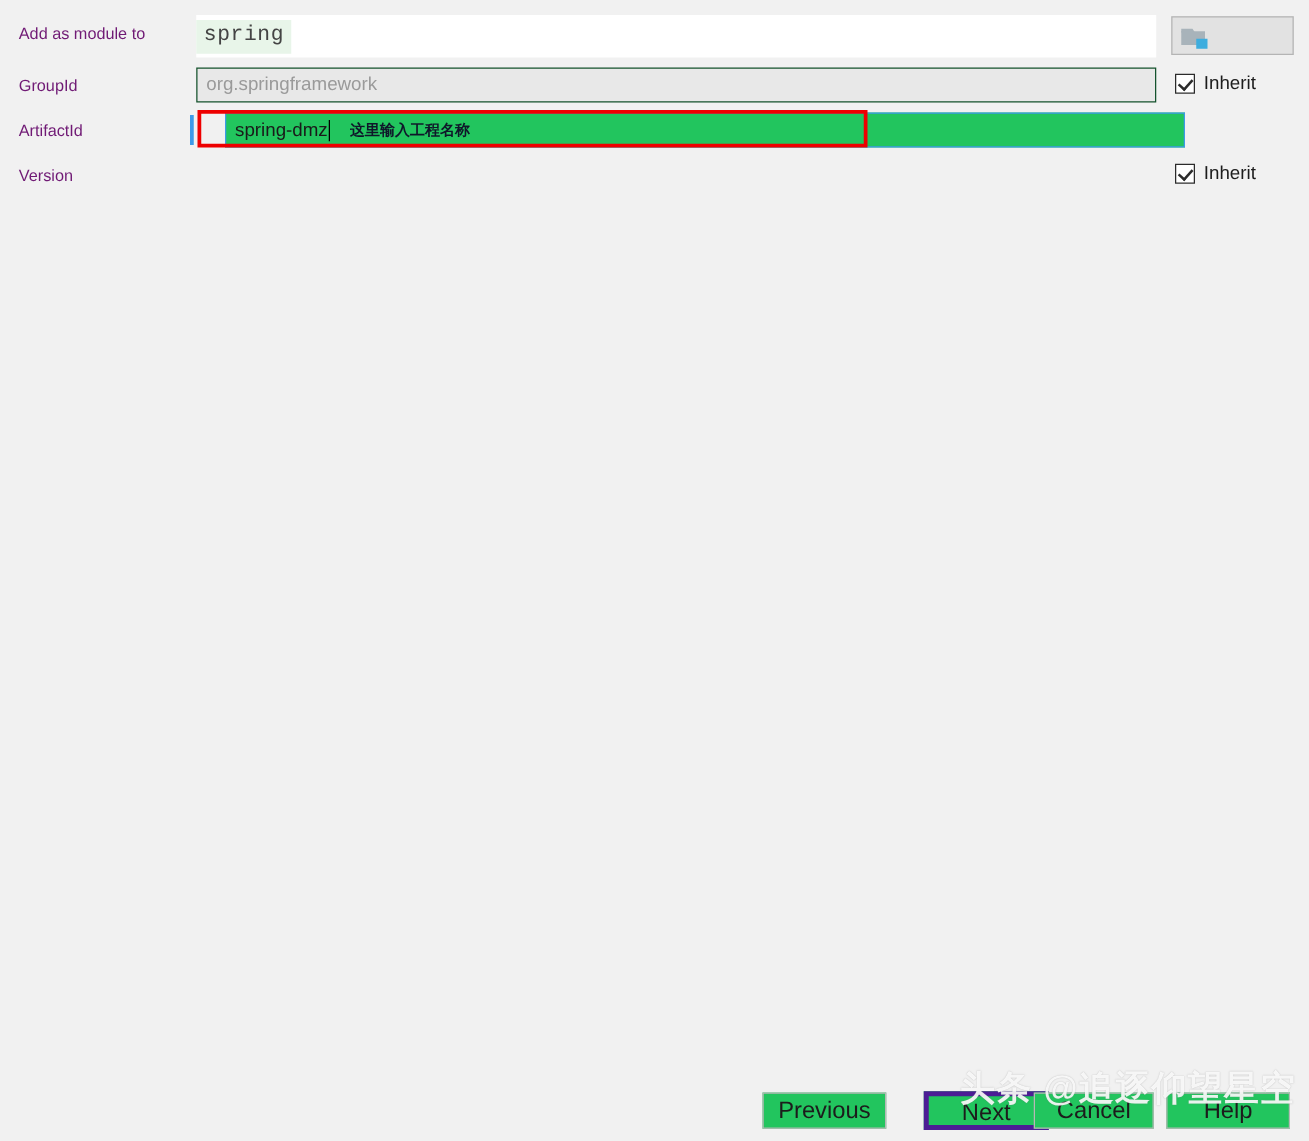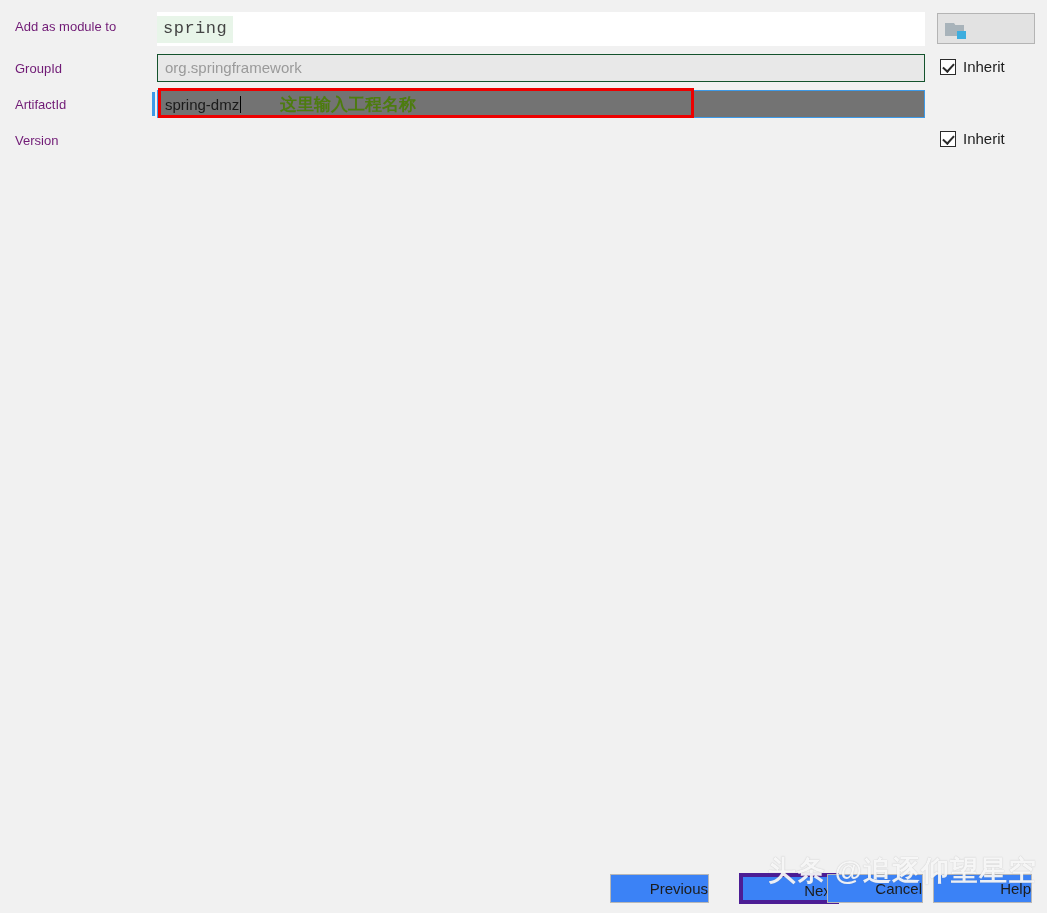--- a/index.html
+++ b/index.html
@@ -78,25 +78,26 @@
     border: 1px solid #14532d;
     color: #9a9a9a;
     font-size: 15px;
     line-height: 26px;
     padding-left: 7px;
     white-space: nowrap;
     overflow: hidden;
   }
 
   .field-focused {
-    background: #737373;
+    background: #22c55e;
     border: 1px solid #3d9ae8;
     top: 0;
     display: flex;
     align-items: center;
+    margin-left: 23px;
   }
   .artifact-text {
     font-size: 15px;
     color: #1a1a1a;
     padding-left: 7px;
     white-space: nowrap;
   }
   .caret {
     display: inline-block;
     width: 1px;
@@ -125,23 +126,23 @@
     height: 30px;
     border: 3px solid #ee0000;
     box-sizing: border-box;
     pointer-events: none;
   }
   .annot-text {
     position: absolute;
     left: 280px;
     top: 93px;
     font-family: "DejaVu Sans", sans-serif;
-    font-size: 17px;
+    font-size: 12px;
     font-weight: bold;
-    color: #4d7c0f;
+    color: #0f172a;
     line-height: 22px;
     white-space: nowrap;
   }
 
   
   .browse-btn {
     position: absolute;
     left: 937px;
     top: 13px;
     width: 98px;
@@ -189,27 +190,27 @@
   }
   .inherit-label {
     font-size: 15px;
     color: #1c1c1c;
   }
 
   
   .btn {
     position: absolute;
     height: 29px;
-    background: #3b82f6;
+    background: #22c55e;
     border: 1px solid #b7b7b7;
     box-sizing: border-box;
     font-family: "Liberation Sans", sans-serif;
-    font-size: 15px;
+    font-size: 19px;
     color: #1c1c1c;
-    text-align: right;
+    text-align: center;
     line-height: 27px;
     padding: 0;
   }
   .btn-previous { left: 610px; top: 874px; width: 99px; }
   .btn-next {
     left: 718px; top: 873px; width: 100px; height: 31px;
     border: 4px solid #4c1d95;
     line-height: 27px;
     margin-left: 21px;
   }

